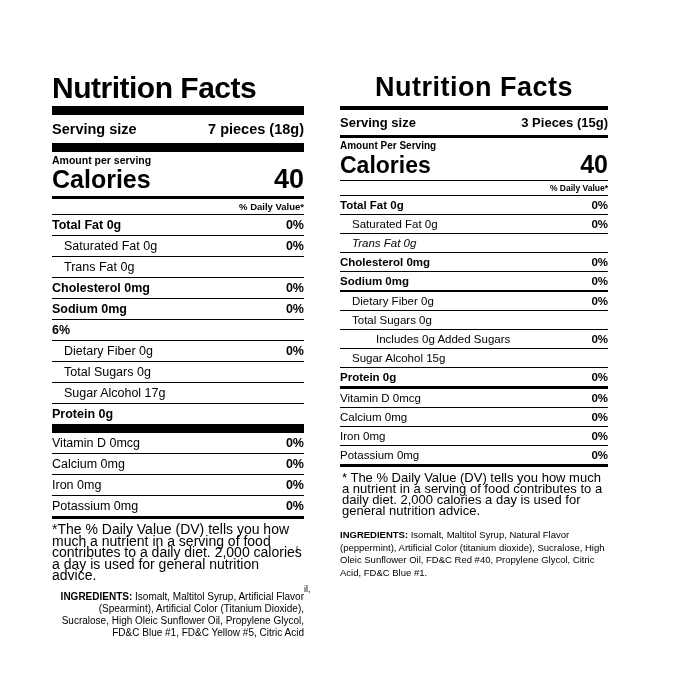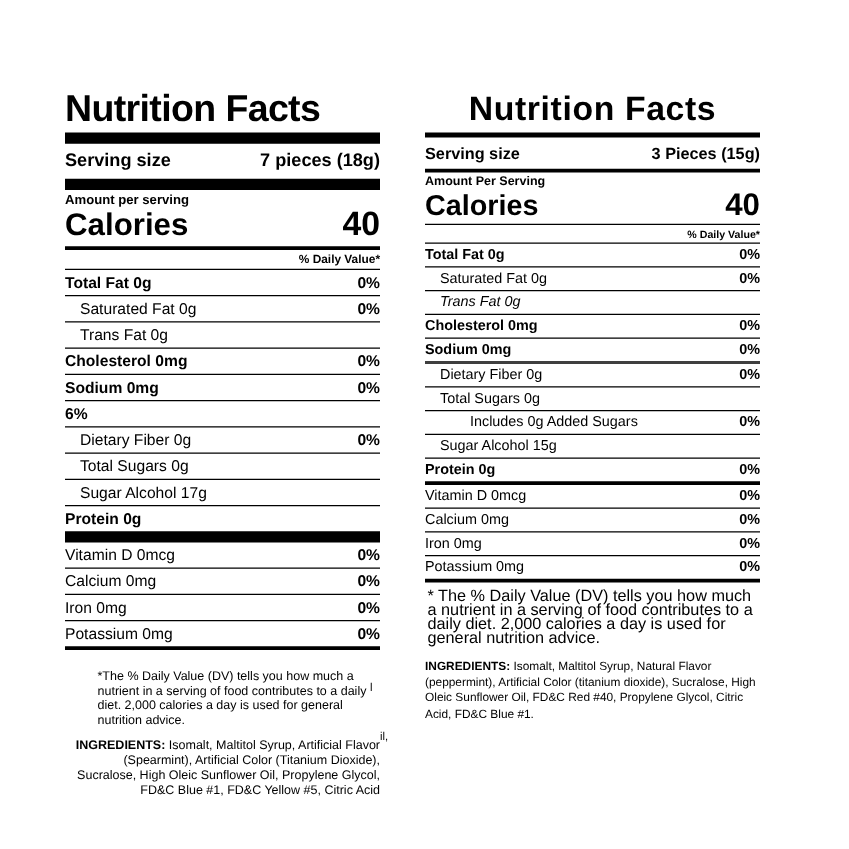--- a/index.html
+++ b/index.html
@@ -82,24 +82,23 @@
     font-weight: bold;
     font-size: 9.5px;
     padding: 2px 0 2px 0;
   }
   #panel-left .nrow {
     font-size: 12.5px;
     padding: 3px 0 3px 0;
   }
   #panel-left .indent1 { padding-left: 12px; }
   #panel-left .footnote {
-    font-size: 10px;
+    font-size: 14px;
     line-height: 11.5px;
-    padding-top: 16px;
-    margin-left: 26px;
+    padding-top: 5px;
   }
   #panel-left .ingredients {
     font-size: 10px;
     line-height: 12px;
     padding-top: 9px;
     text-align: right;
   }
   #panel-left .ingredients b { font-weight: bold; }
   .stray {
     position: absolute;

